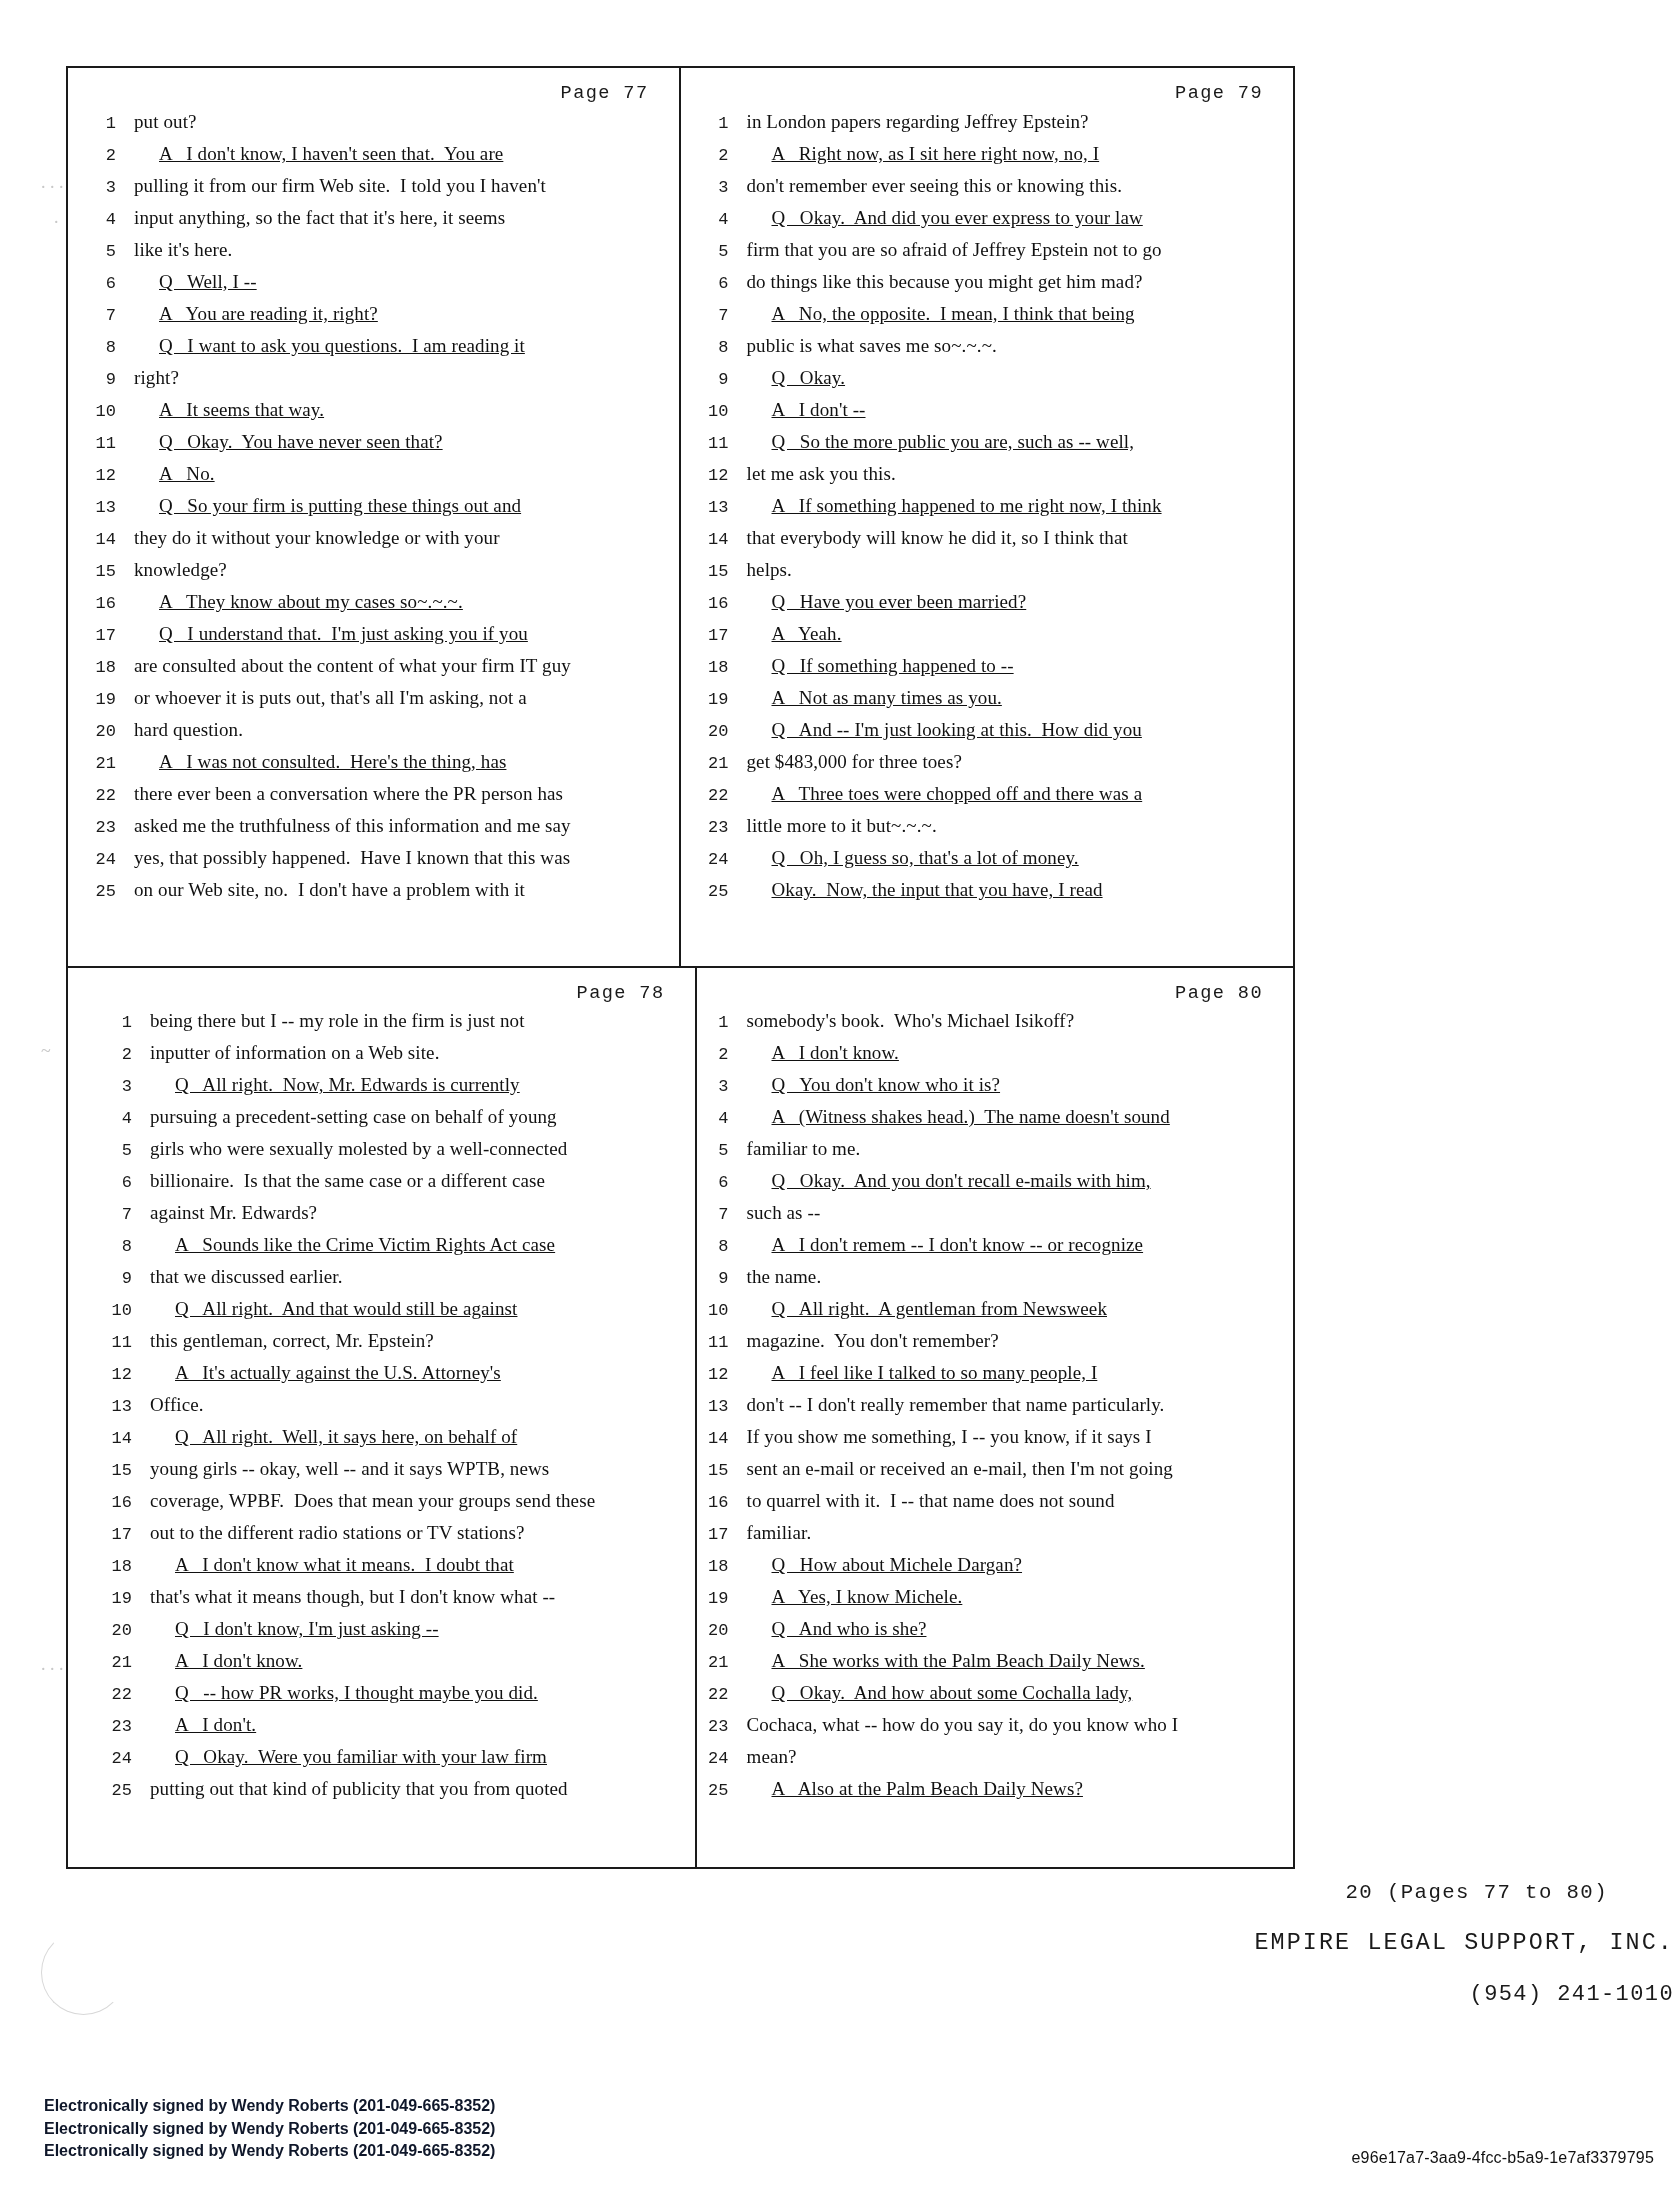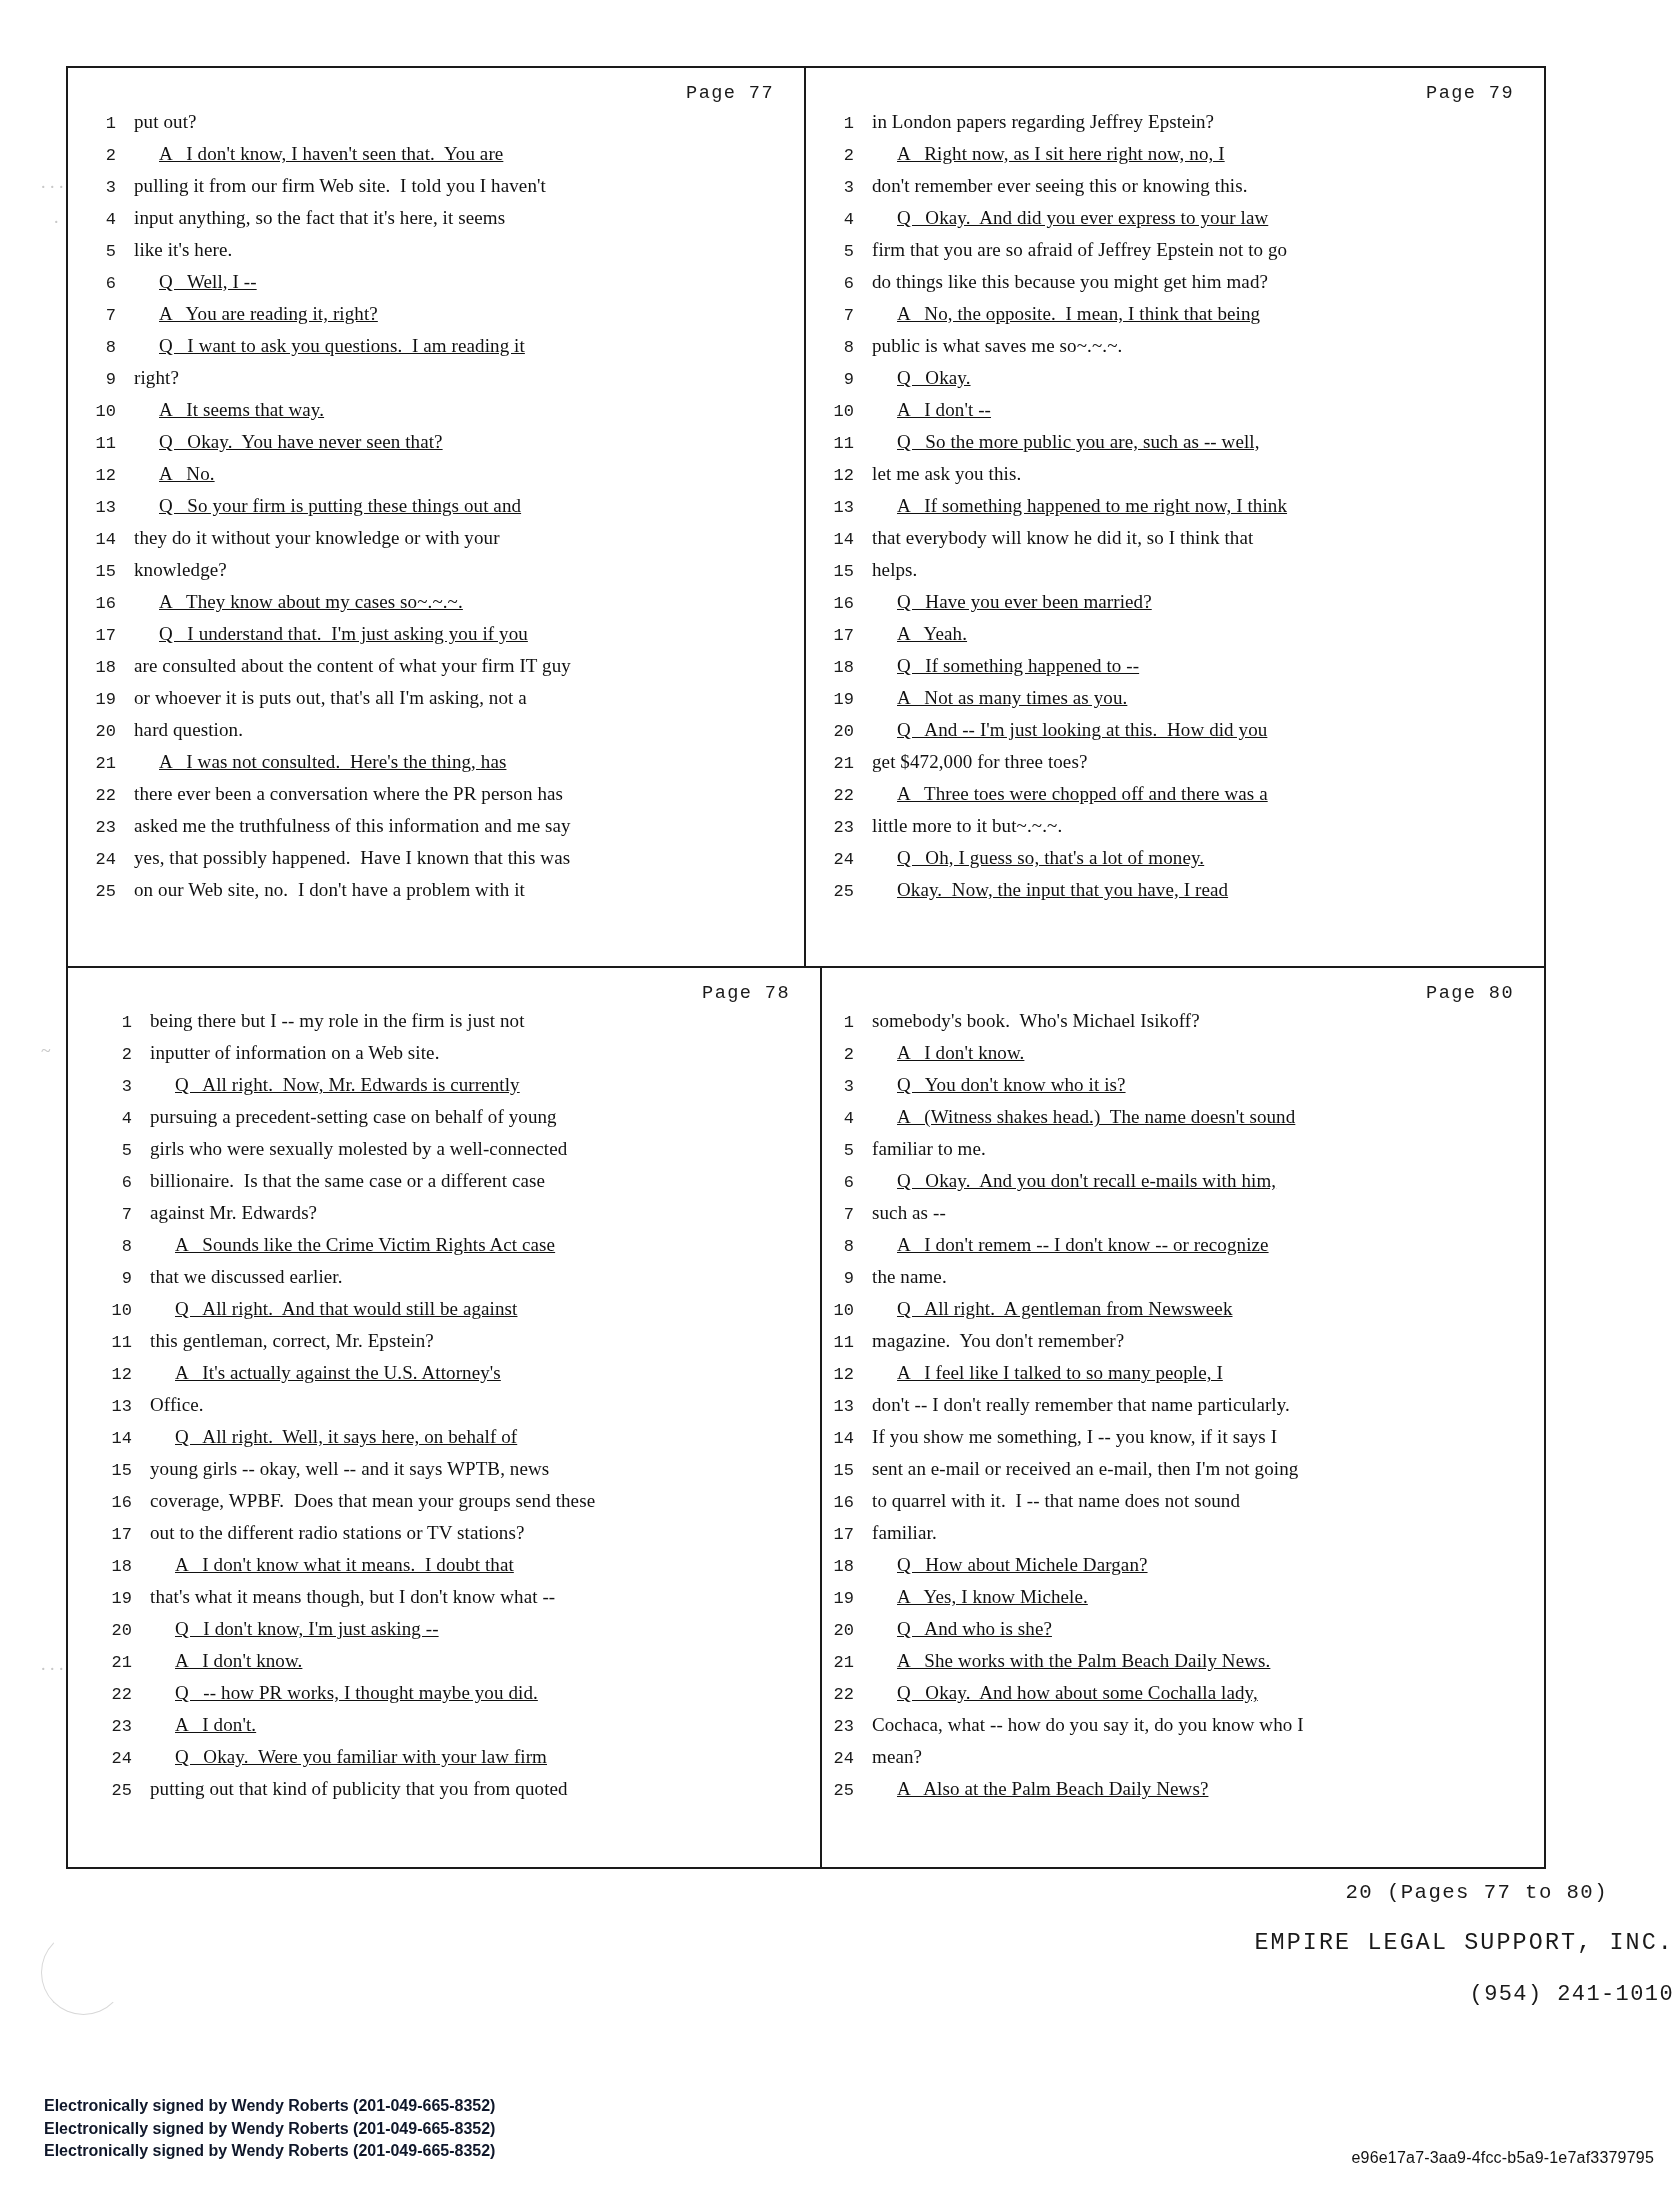--- a/index.html
+++ b/index.html
@@ -20,21 +20,21 @@
     left: 0; top: 0;
     width: 1674px;
     height: 2205px;
     background: #fff;
   }
   
   .transcript-frame {
     position: absolute;
     left: 66px;
     top: 66px;
-    width: 1480px;
+    width: 1229px;
     height: 1803px;
     border: 2.1px solid #1a1a1a;
     box-sizing: border-box;
   }
   .quad {
     position: absolute;
     box-sizing: border-box;
     overflow: hidden;
   }
   .quad.tl { left: 0; top: 0; width: 50%; height: 50%; border-right: 2.1px solid #1a1a1a; border-bottom: 2.1px solid #1a1a1a; }
@@ -338,21 +338,21 @@
           <div class="line-row">
             <div class="line-num">19</div>
             <div class="line-text ind">A   Not as many times as you.</div>
           </div>
           <div class="line-row">
             <div class="line-num">20</div>
             <div class="line-text ind">Q   And -- I'm just looking at this.  How did you</div>
           </div>
           <div class="line-row">
             <div class="line-num">21</div>
-            <div class="line-text">get $472,000 for three toes?</div>
+            <div class="line-text">get $483,000 for three toes?</div>
           </div>
           <div class="line-row">
             <div class="line-num">22</div>
             <div class="line-text ind">A   Three toes were chopped off and there was a</div>
           </div>
           <div class="line-row">
             <div class="line-num">23</div>
             <div class="line-text">little more to it but~.~.~.</div>
           </div>
           <div class="line-row">

